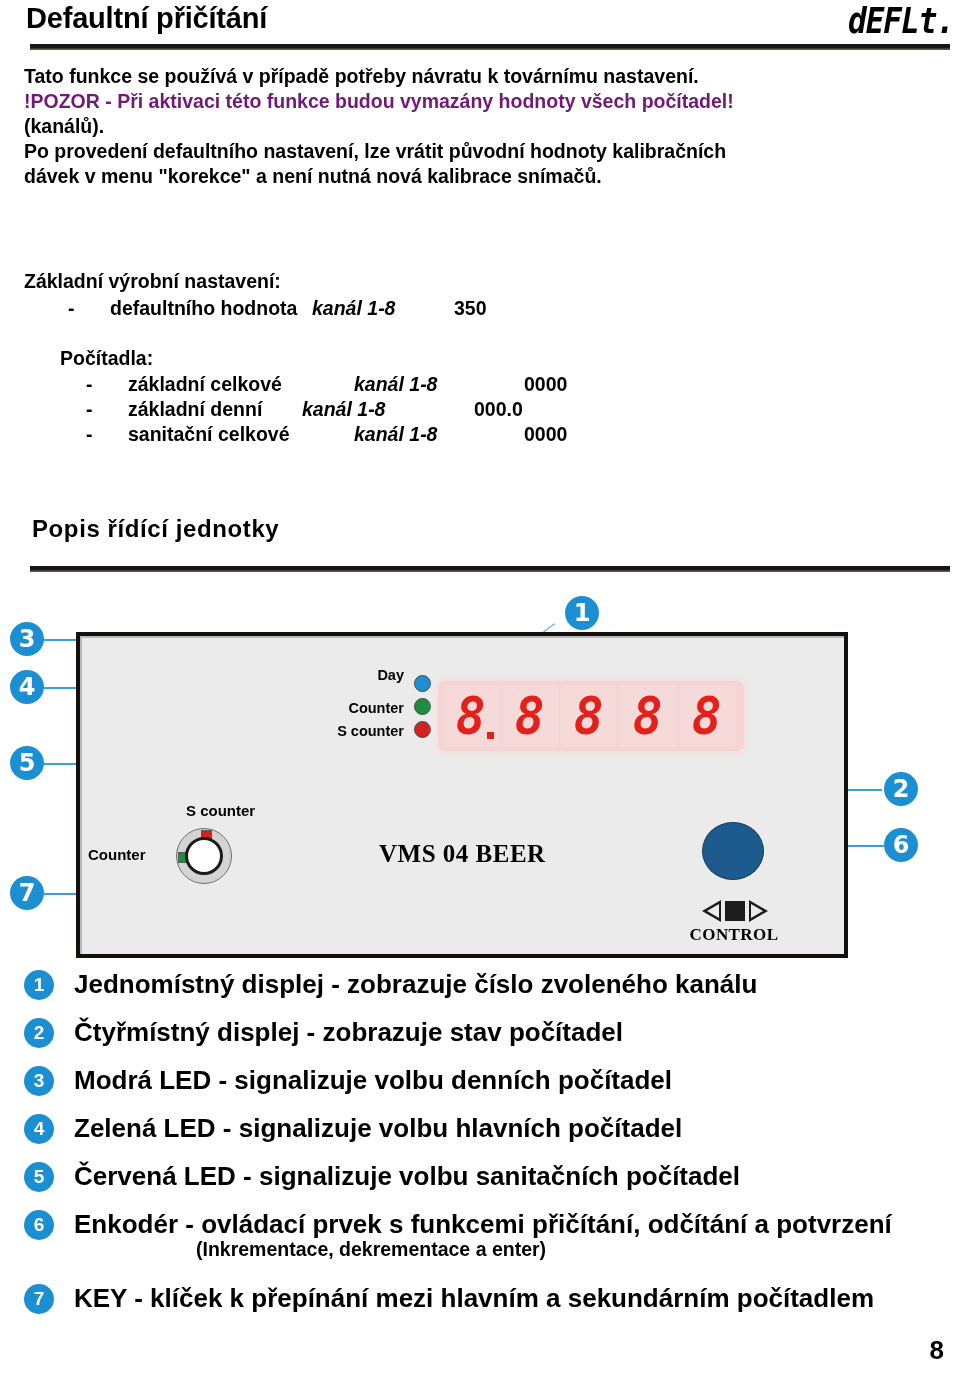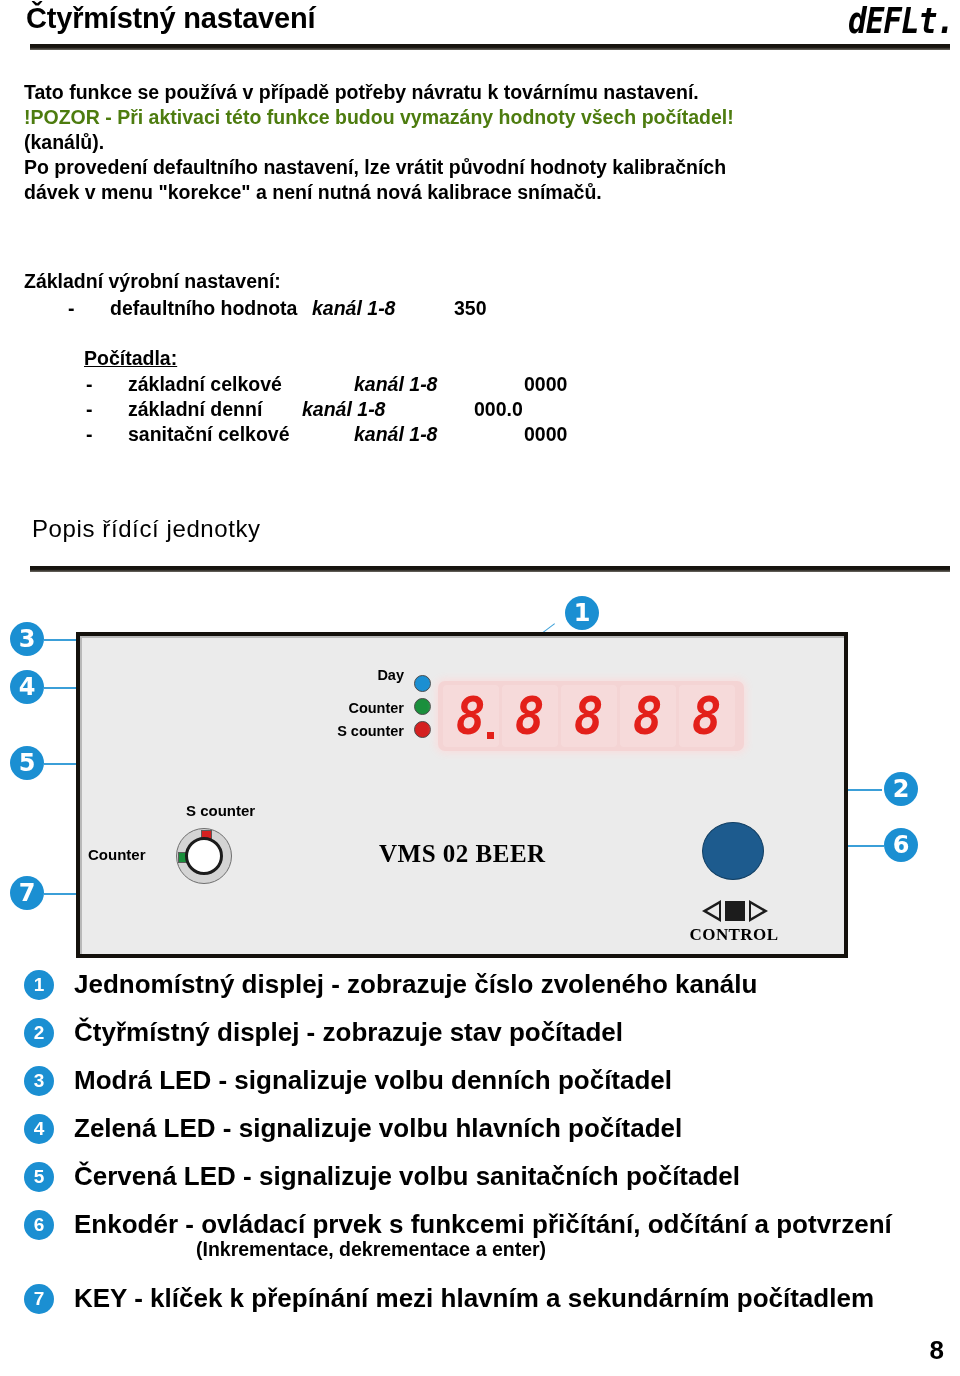--- a/index.html
+++ b/index.html
@@ -26,43 +26,43 @@
     font-style:italic; letter-spacing:-1px;
     transform:scaleY(1.15);
   }
   .rule {
     position:absolute; left:30px; width:920px; height:6px;
     background:linear-gradient(180deg,#17140f 0%,#17140f 55%,#6d6a63 100%);
   }
   .rule-top { top:44px; }
 
   
-  .intro { position:absolute; left:24px; top:80px; width:920px; }
+  .intro { position:absolute; left:24px; top:64px; width:920px; }
   .intro p {
     font-size:19.5px; font-weight:bold; line-height:25px;
     text-align:justify; text-justify:inter-word;
   }
   .intro p.nojust { text-align:left; }
-  .warn { color:#4d7c0f; text-align:center; }
+  .warn { color:#701a75; text-align:center; }
 
   
   .settings { position:absolute; left:24px; top:270px; width:760px;
               font-size:19.5px; font-weight:bold; }
   .settings .hd { margin-bottom:3px; }
-  .settings .sub { margin:26px 0 2px 60px;text-decoration:underline; }
+  .settings .sub { margin:26px 0 2px 36px; }
   .row { position:relative; height:25px; line-height:25px; }
   .row .dash  { position:absolute; }
   .row .nm    { position:absolute; }
   .row .ch    { position:absolute;font-style:italic; }
   .row .vl    { position:absolute; }
 
   
   .sect-title {
     position:absolute; left:32px; top:515px;
-    font-size:24px; font-weight:normal; letter-spacing:0.6px;
+    font-size:24px; font-weight:bold; letter-spacing:0.6px;
   }
   .rule-sect { top:566px; }
 
   
   .panel {
     position:absolute; left:76px; top:632px; width:772px; height:326px;
     background:#ebebeb; border:4px solid #14110c;
     box-shadow:2px 2px 0 0 #b9b9b9 inset;
   }
 
@@ -195,21 +195,21 @@
     position:absolute; right:16px; bottom:10px;
     font-size:26px; font-weight:bold;
   }
 </style>
 </head>
 <body>
 
 <div class="page">
 
   <div class="hdr">
-    <div class="hdr-title">Čtyřmístný nastavení</div>
+    <div class="hdr-title">Defaultní přičítání</div>
     <div class="hdr-logo">dEFLt.</div>
   </div>
   <div class="rule rule-top"></div>
 
   <div class="intro">
     <p class="nojust">Tato funkce se používá v případě potřeby návratu k továrnímu nastavení.</p>
     <p class="warn">!POZOR - Při aktivaci této funkce budou vymazány hodnoty všech počítadel!</p>
     <p class="nojust">(kanálů).</p>
     <p>Po provedení defaultního nastavení, lze vrátit původní hodnoty kalibračních</p>
     <p class="nojust">dávek v menu "korekce" a není nutná nová kalibrace snímačů.</p>
@@ -278,21 +278,21 @@
     <div class="led-lbl" style="left:194px; top:65px;">Counter</div>
     <div class="led-lbl" style="left:194px; top:88px;">S counter</div>
 
     <div class="led" style="left:334px; top:39px;  background:#1b8fd2;"></div>
     <div class="led" style="left:334px; top:62px;  background:#1a8f3c;"></div>
     <div class="led" style="left:334px; top:85px;  background:#d42020;"></div>
 
     <div class="sw-lbl" style="left:106px; top:166px;">S counter</div>
     <div class="sw-lbl" style="left:8px;   top:210px;">Counter</div>
 
-    <div class="brand" style="left:299px; top:204px;">VMS 02 BEER</div>
+    <div class="brand" style="left:299px; top:204px;">VMS 04 BEER</div>
   </div>
 
   <div class="disp">
     <div class="cell">
       <span class="seg-d">8</span>
       <span class="dp"></span>
     </div>
     <div class="cell">
       <span class="seg-d">8</span>
     </div>

